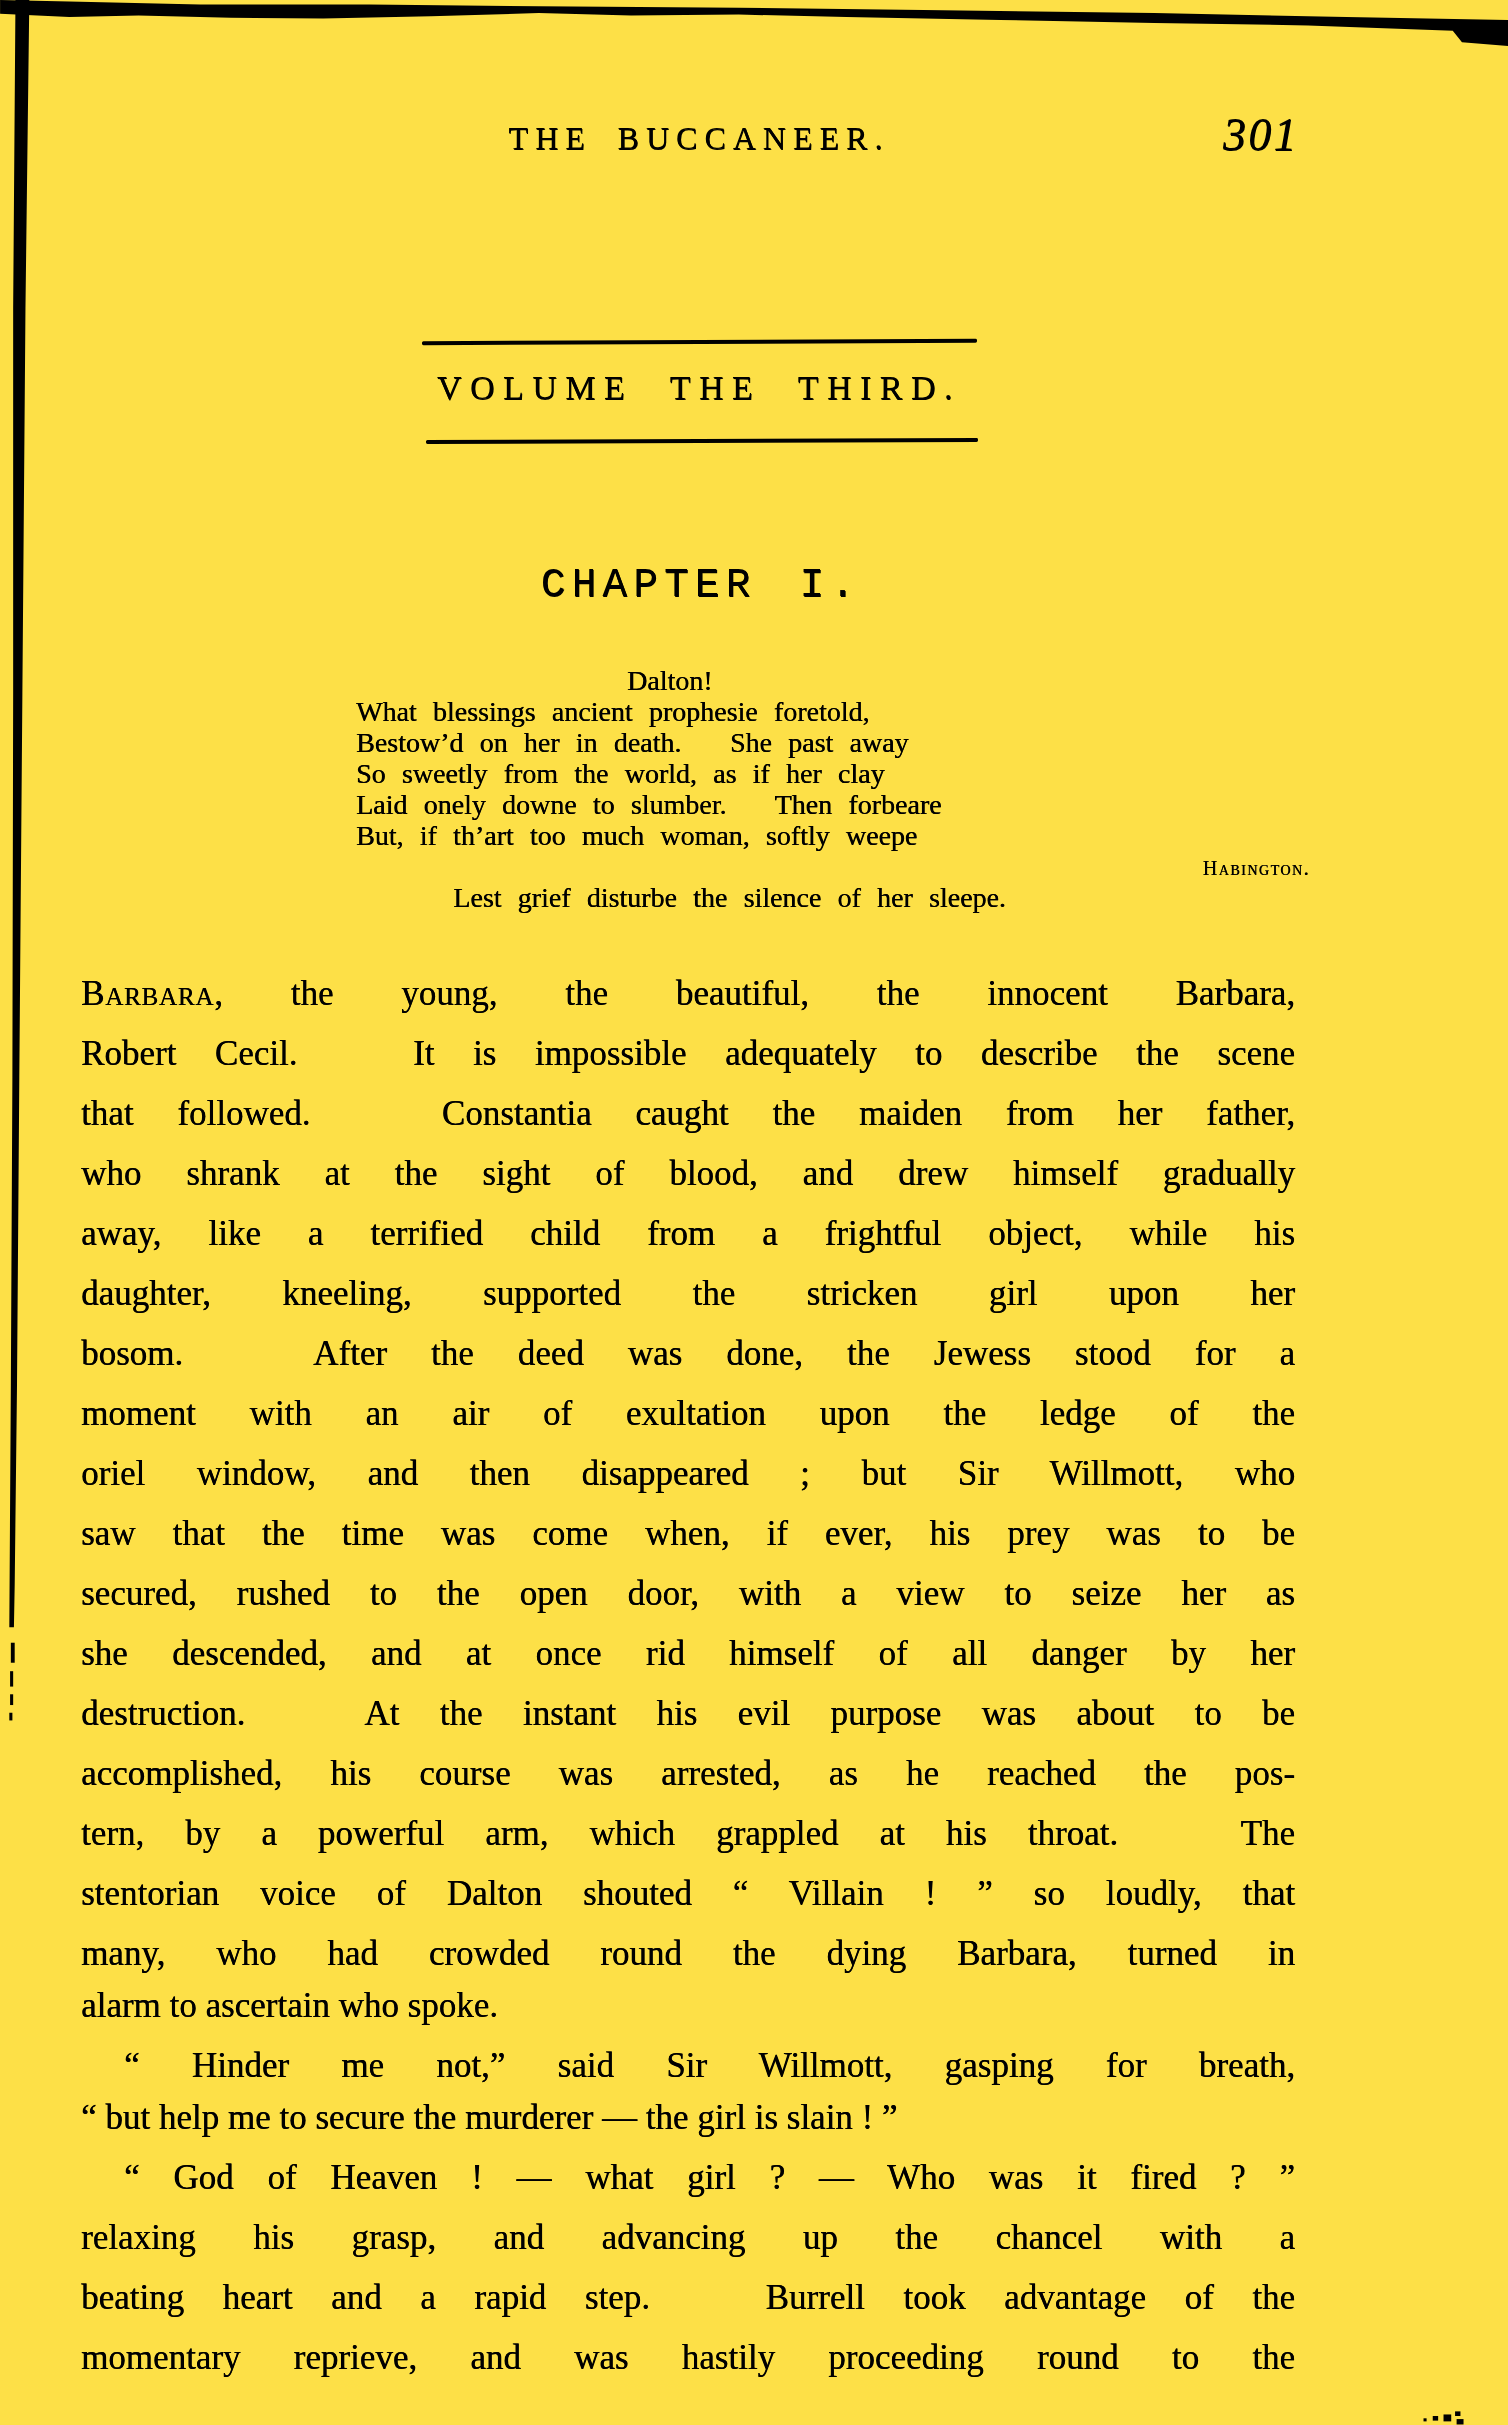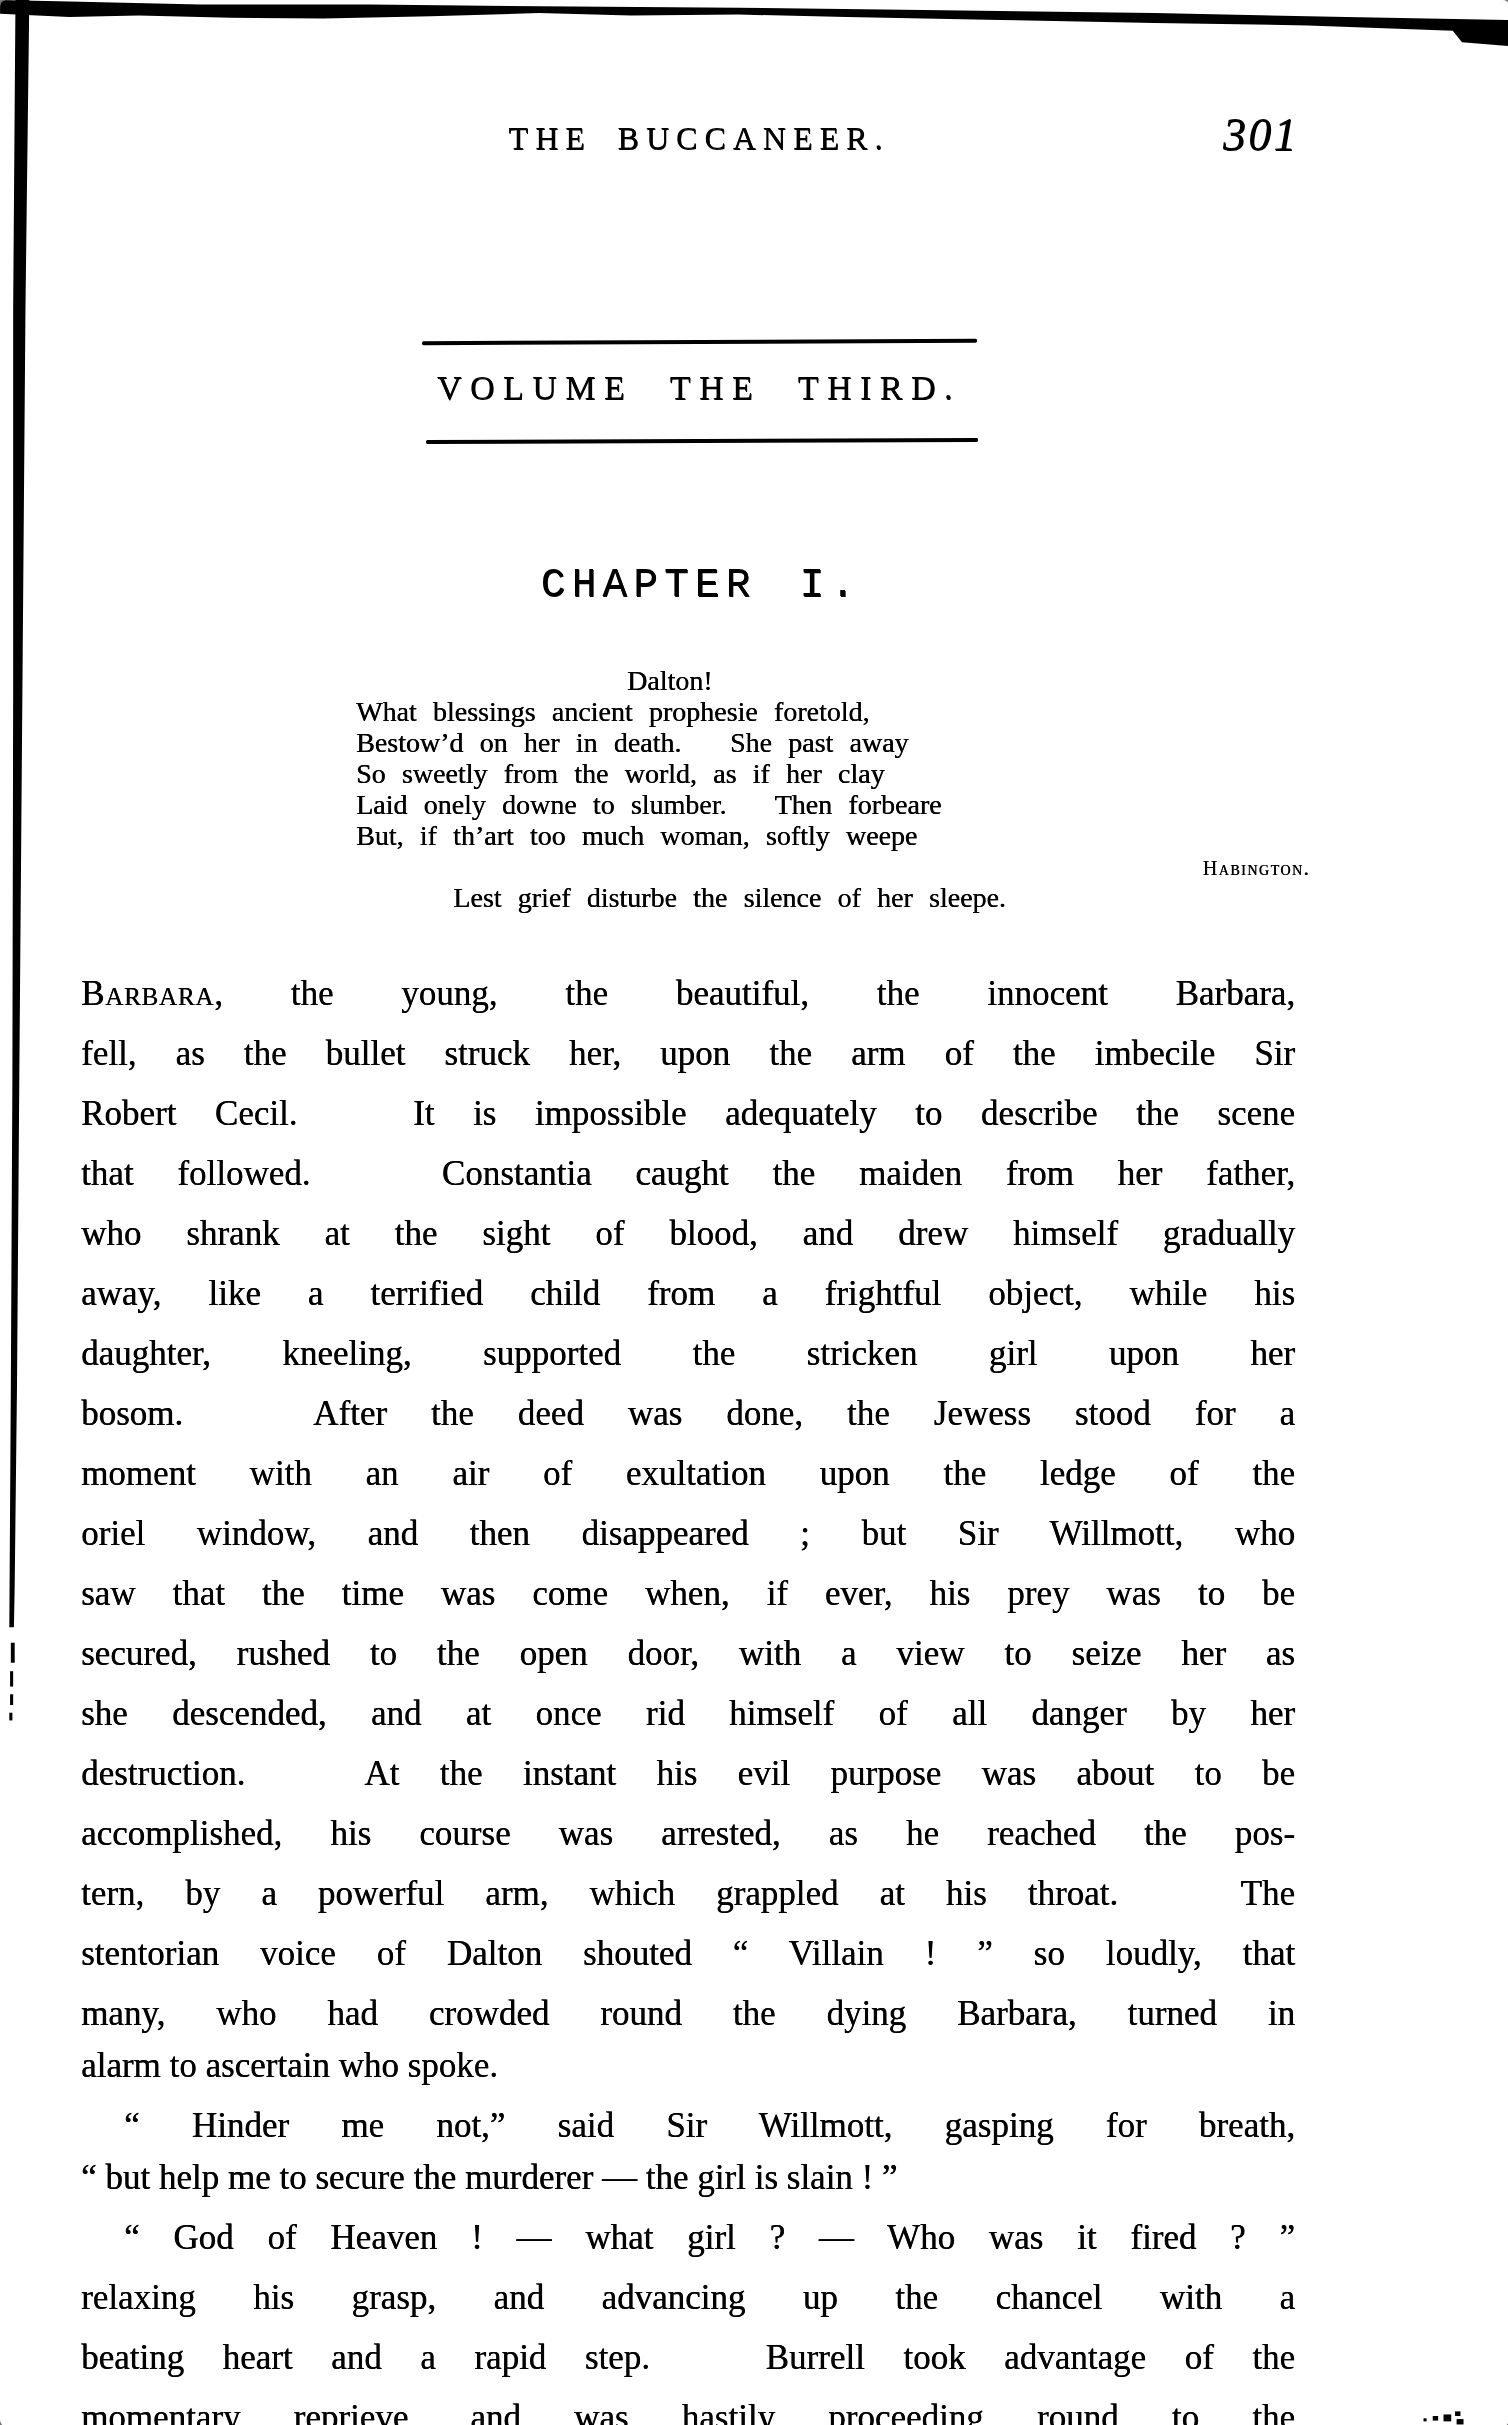--- a/index.html
+++ b/index.html
@@ -1,23 +1,22 @@
 <!DOCTYPE html>
 <html style="font-size:12.3px"><head>
 <meta charset="utf-8">
 <style>
   html,body{margin:0;padding:0;background:#777;}
   .page{
     position:relative;
     width:1509px;height:2426px;
-    background:#ffffff;
+    background:#fde047;
     color:#000;
     font-family:"Liberation Serif","DejaVu Serif",serif;
     overflow:hidden;
-    border-radius:6px;
   }
   .scan-art{position:absolute;left:0;top:0;width:1509px;height:2426px;pointer-events:none;}
 
   
   .running-title{
     position:absolute;top:122px;left:699px;transform:translateX(-50%);
     font-size:32px;line-height:1;letter-spacing:7px;word-spacing:10.8px;
     white-space:pre;text-shadow:0.5px 0.5px 0 #000;
   }
   .page-number{
@@ -111,21 +110,20 @@
     <div class="e-line">Laid onely downe to slumber.   Then forbeare</div>
     <div class="e-line">But, if th’art too much woman, softly weepe</div>
     <div class="e-line e-last">
       <span>Lest grief disturbe the silence of her sleepe.</span>
       <span class="e-attr">Habington.</span>
     </div>
   </div>
 
   <div class="body-text">
     <div class="l j"><span class="sc">Barbara</span><span>, the young, the beautiful, the innocent Barbara,</span></div>
-    <div class="l j">fell, as the bullet struck her, upon the arm of the imbecile Sir</div>
     <div class="l j">Robert Cecil.   It is impossible adequately to describe the scene</div>
     <div class="l j">that followed.   Constantia caught the maiden from her father,</div>
     <div class="l j">who shrank at the sight of blood, and drew himself gradually</div>
     <div class="l j">away, like a terrified child from a frightful object, while his</div>
     <div class="l j">daughter, kneeling, supported the stricken girl upon her</div>
     <div class="l j">bosom.   After the deed was done, the Jewess stood for a</div>
     <div class="l j">moment with an air of exultation upon the ledge of the</div>
     <div class="l j">oriel window, and then disappeared ; but Sir Willmott, who</div>
     <div class="l j">saw that the time was come when, if ever, his prey was to be</div>
     <div class="l j">secured, rushed to the open door, with a view to seize her as</div>

